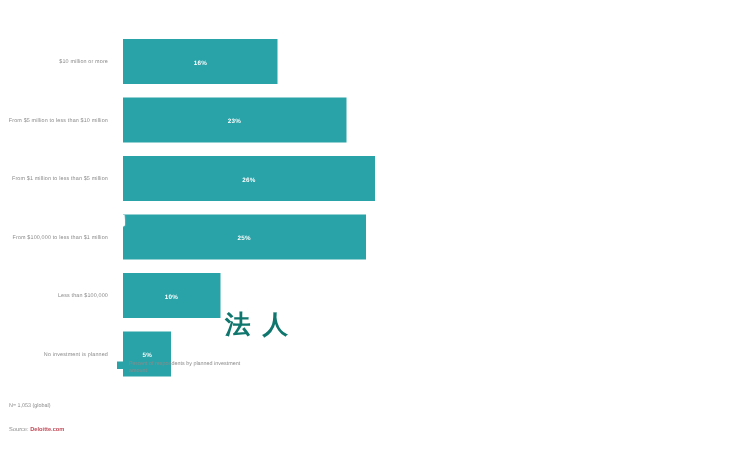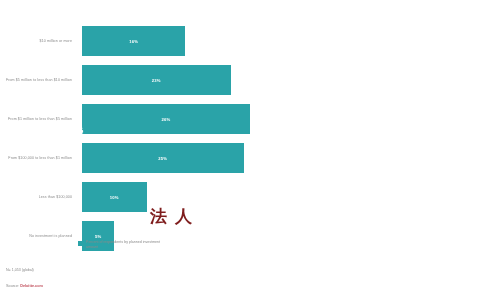--- a/index.html
+++ b/index.html
@@ -39,24 +39,24 @@
 
   
   .cn{
     position:absolute;
     font-family:"DejaVu Sans", sans-serif;
     font-weight:bold;
     color:#ffffff;
     white-space:nowrap;
     pointer-events:none;
   }
-  .cn-left{left:38px;top:120px;font-size:18px;letter-spacing:10px;
+  .cn-left{left:20px;top:120px;font-size:27px;letter-spacing:10px;
     text-shadow:0 0 1px rgba(255,255,255,.9);}
   .cn-right{left:248px;top:175px;font-size:26px;letter-spacing:9px;}
-  .cn-sub{left:150px;top:205px;font-size:17px;letter-spacing:8px;color:#7f1d1d;}
+  .cn-sub{left:150px;top:205px;font-size:17px;letter-spacing:8px;color:#0f766e;}
 
   
   .right-panel{position:relative;width:250px;height:300px;}
   .yaxis{position:absolute;left:248px;top:26px;width:18px;height:200px;}
 </style>
 </head>
 <body>
 
 <div class="page">
 

